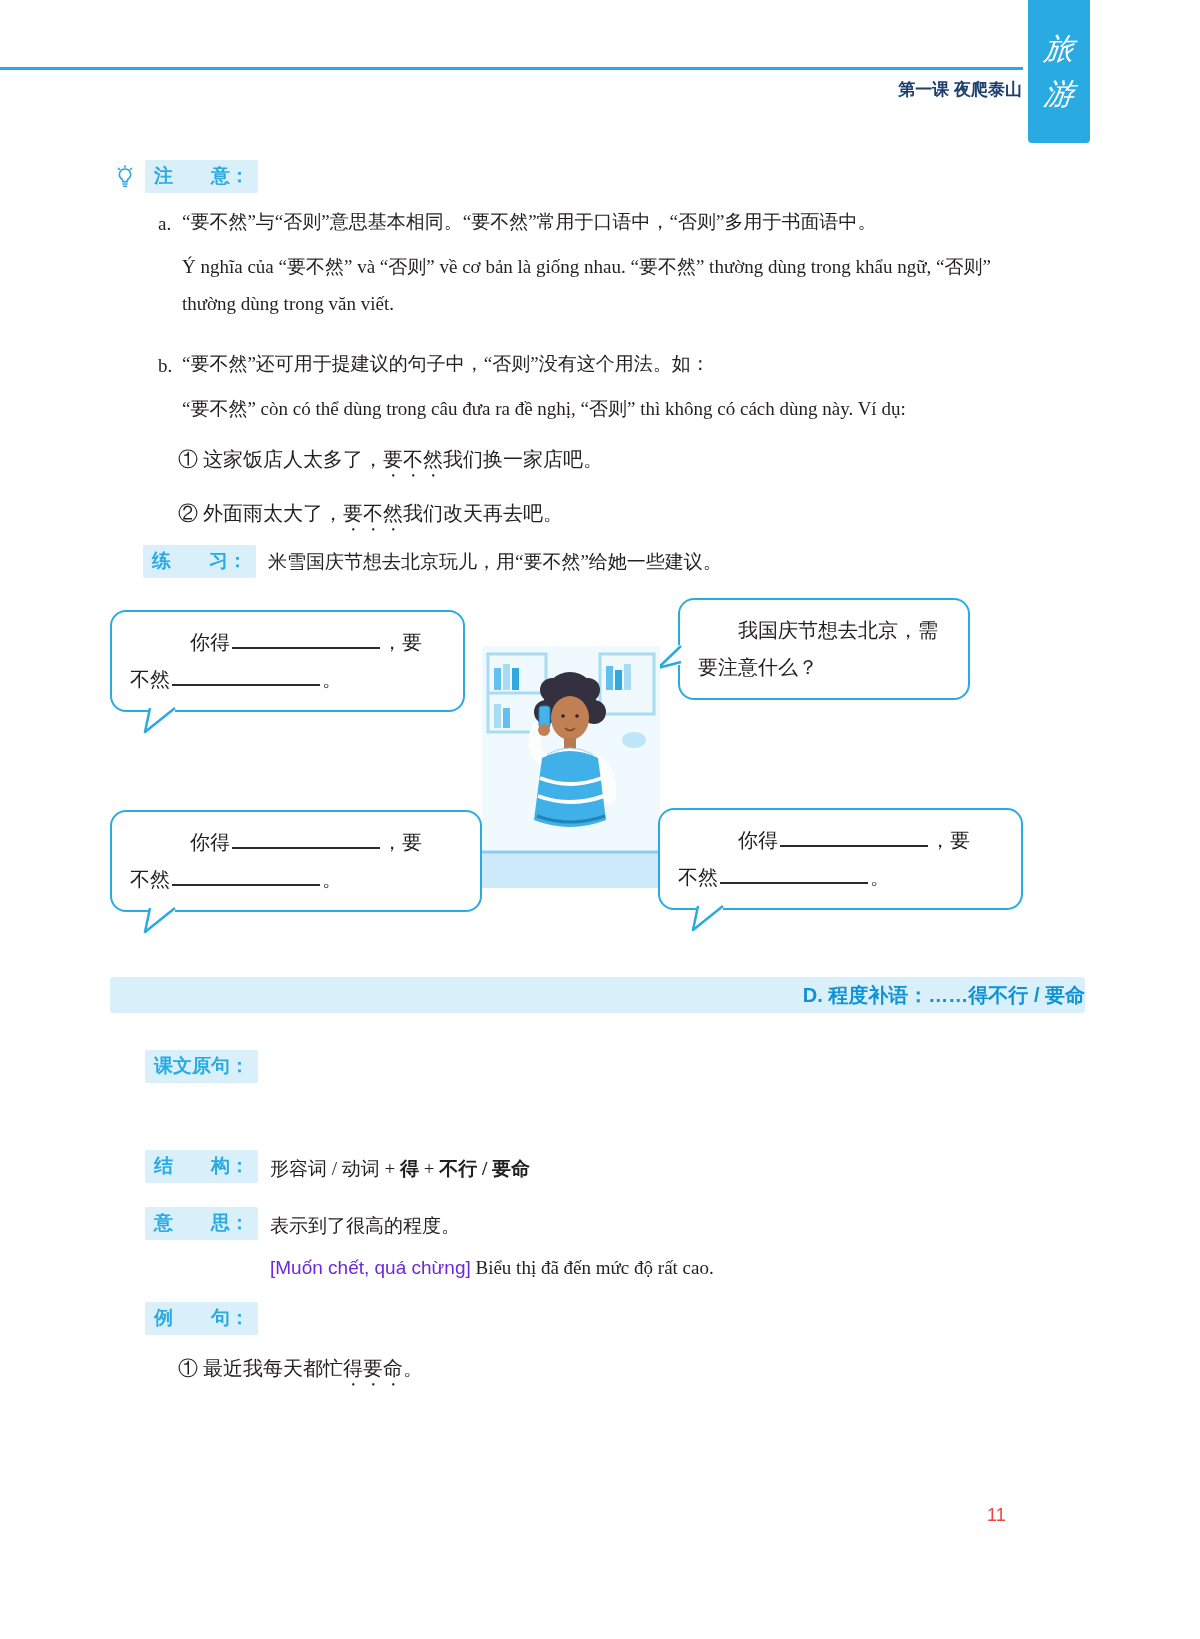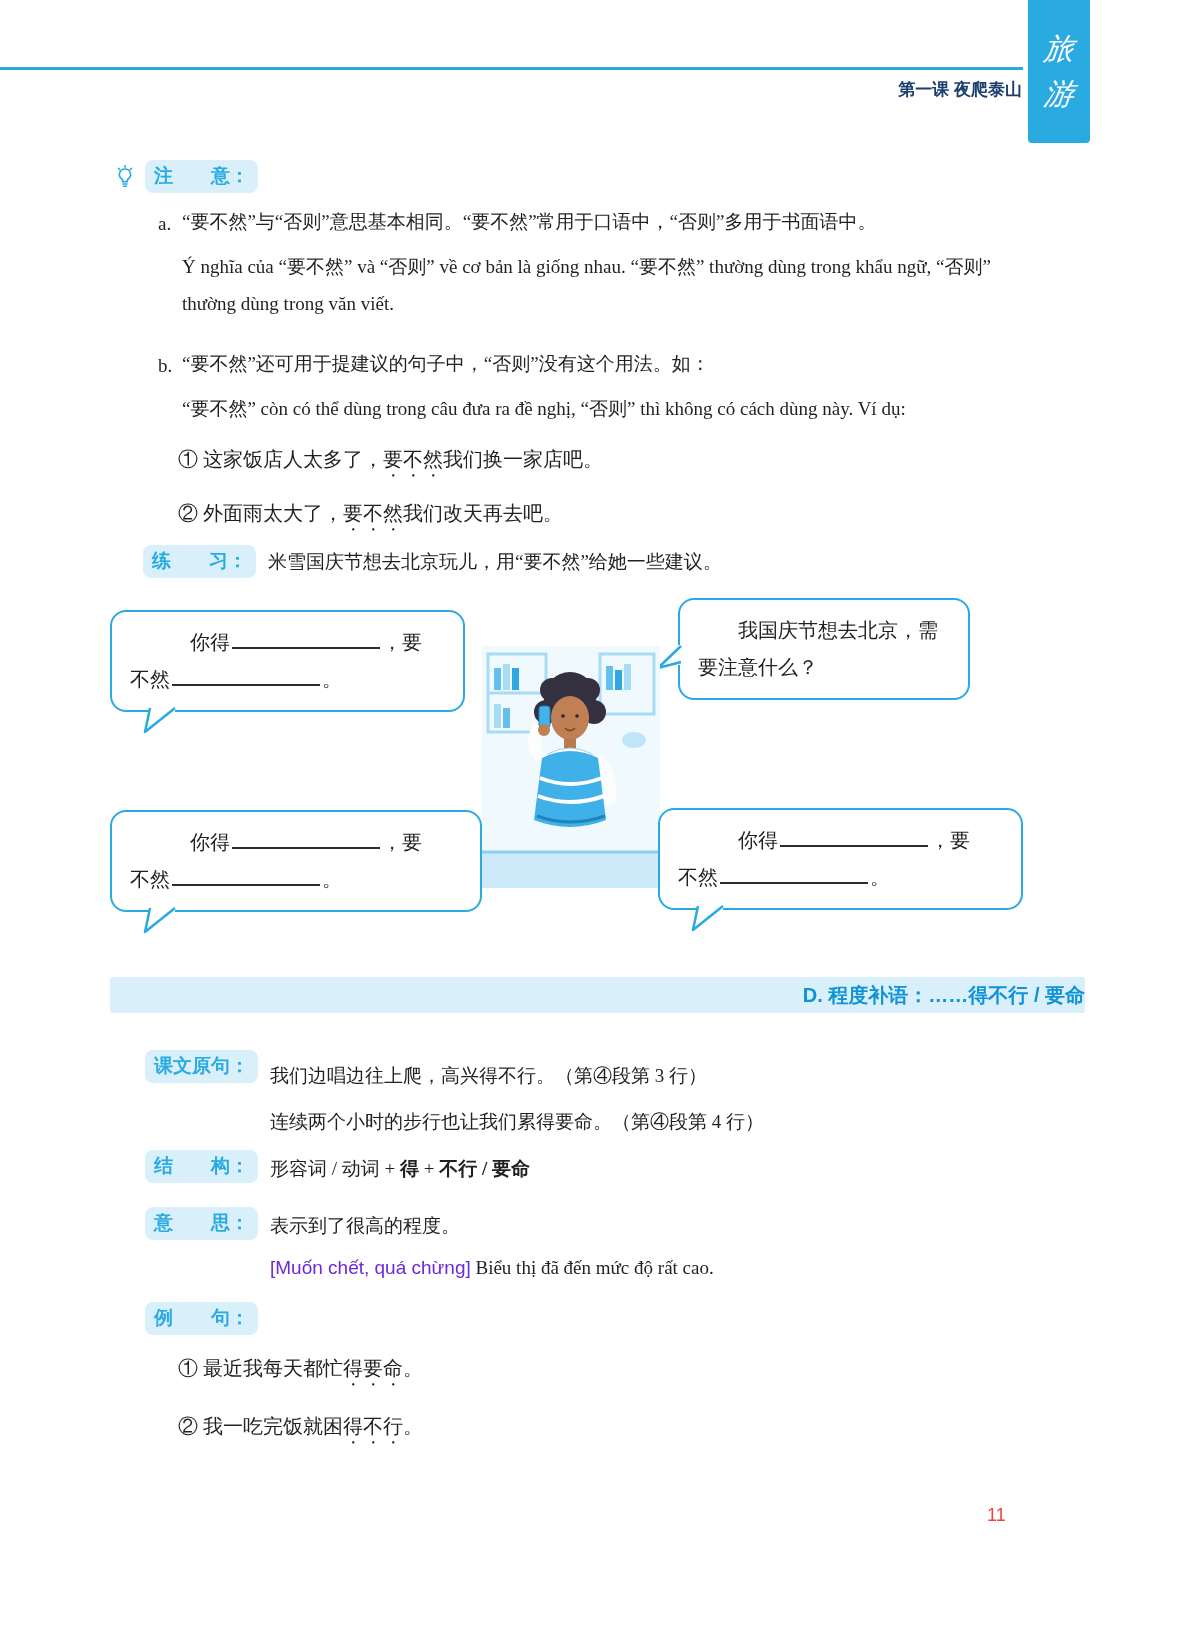--- a/index.html
+++ b/index.html
@@ -17,21 +17,21 @@
   .lesson-title{position:absolute;top:78px;left:700px;width:322px;text-align:right;
     font-family:"Liberation Sans","DejaVu Sans",sans-serif;font-weight:bold;font-size:17px;color:var(--navy);}
   .side-tab{position:absolute;top:0;left:1028px;width:62px;height:143px;background:var(--accent);
     display:flex;flex-direction:column;align-items:center;justify-content:center;gap:4px;
     color:#fff;font-size:30px;font-style:italic;border-radius:0 0 4px 4px;}
   .side-tab span{transform:skewX(-6deg);}
 
   
   .tag{display:inline-block;background:var(--label-bg);color:var(--accent);
     font-family:"Liberation Sans","DejaVu Sans",sans-serif;font-weight:bold;font-size:19px;
-    padding:3px 9px 4px;border-radius:8px;white-space:pre;}
+    padding:3px 9px 4px;border-radius:2px;white-space:pre;}
 
   .note-row{position:absolute;top:160px;left:113px;display:flex;align-items:center;}
   .bulb{margin-right:8px;display:inline-flex;}
 
   .para{position:absolute;left:158px;width:872px;padding-left:24px;font-size:19px;line-height:1.65;}
   .para .marker{position:absolute;left:0;top:2px;font-size:19px;}
   .para .vn{margin-top:11px;line-height:1.95;}
   .para-a{top:206px;}
   .para-b{top:348px;}
 
@@ -208,24 +208,20 @@
         <path d="M8 2 L3 26 L33 2" fill="#ffffff" stroke="#29abe2" stroke-width="2.5" stroke-linejoin="round"></path>
       </svg>
     </div>
 
   </div>
 
   <div class="section-bar">D. 程度补语：……得不行 / 要命</div>
 
   <div class="row row-source">
     <span class="tag">课文原句：</span>
-    <div class="content">
-      <p>我们边唱边往上爬，高兴得不行。（第④段第 3 行）</p>
-      <p>连续两个小时的步行也让我们累得要命。（第④段第 4 行）</p>
-    </div>
   </div>
 
   <div class="row row-structure">
     <span class="tag">结　　构：</span>
     <div class="content">
       <span>形容词 / 动词 + </span><span class="bold">得</span><span> + </span><span class="bold">不行 / 要命</span>
     </div>
   </div>
 
   <div class="row row-meaning">
@@ -233,18 +229,17 @@
     <div class="content">
       <p>表示到了很高的程度。</p>
       <p class="vn-line"><span class="vn-tag">[Muốn chết, quá chừng]</span><span> Biểu thị đã đến mức độ rất cao.</span></p>
     </div>
   </div>
 
   <span class="tag examples-label">例　　句：</span>
 
   <div class="d-examples">
     <p><span>① 最近我每天都忙</span><span class="emph">得要命</span><span>。</span></p>
-    <p><span>② 我一吃完饭就困</span><span class="emph">得不行</span><span>。</span></p>
   </div>
 
   <div class="page-number">11</div>
 
 </div>
 
 </body></html>

